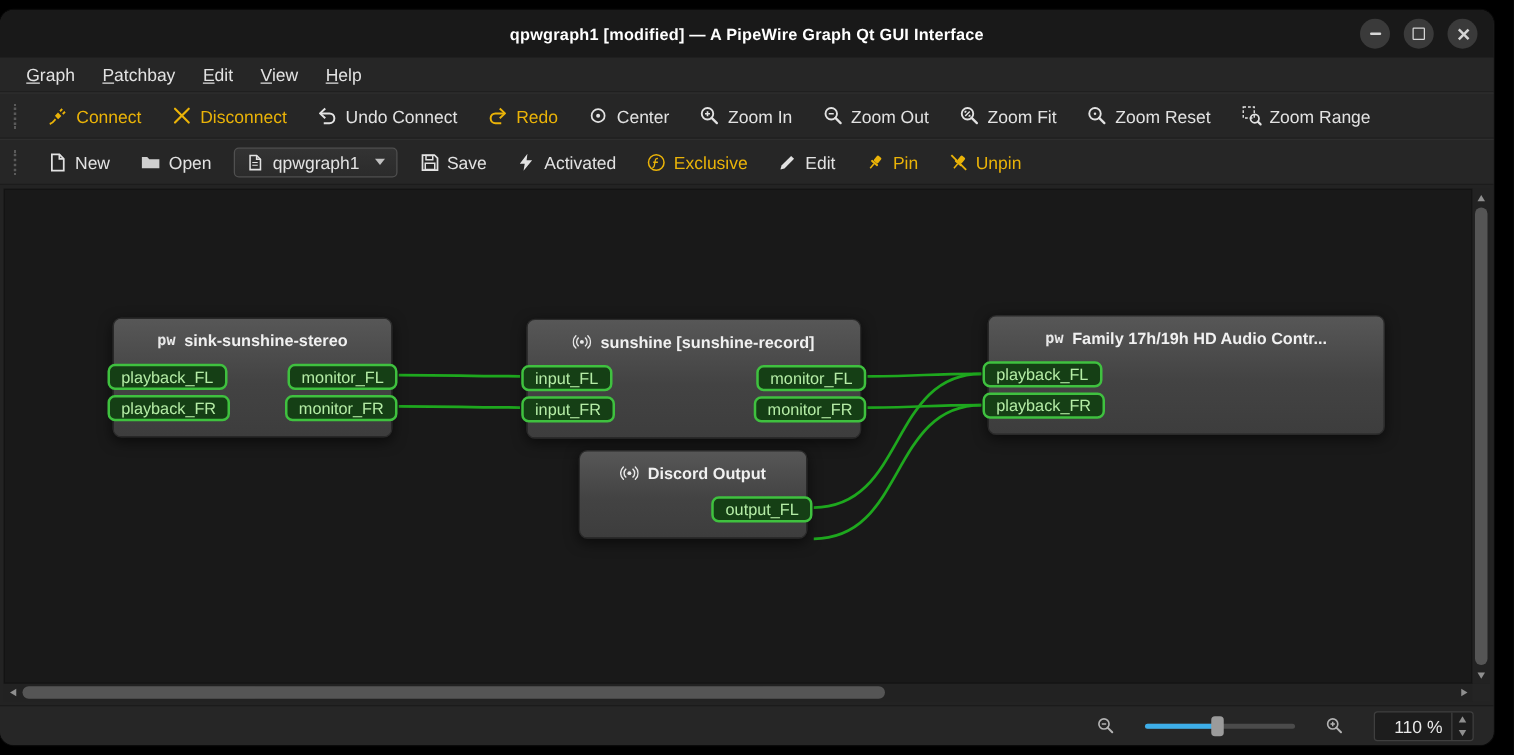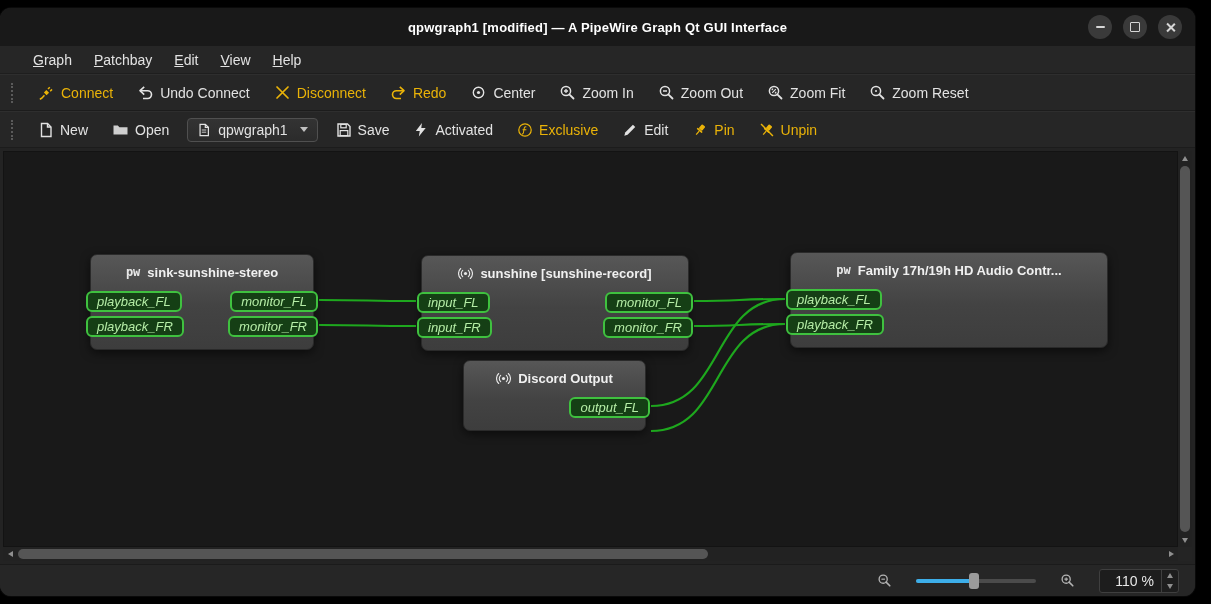--- a/index.html
+++ b/index.html
@@ -15,21 +15,21 @@
   .win-controls{position:absolute;right:13px;top:7px;display:flex;gap:11px;}
   .win-btn{width:24px;height:24px;border-radius:50%;background:#3a3a3a;display:flex;align-items:center;justify-content:center;cursor:default;}
   .glyph-min{display:block;width:9px;height:2px;background:#d6d6d6;border-radius:1px;}
   .glyph-max{display:block;width:8px;height:8px;border:1.5px solid #d6d6d6;border-radius:1px;}
   .glyph-close{position:relative;display:block;width:11px;height:11px;}
   .glyph-close::before,.glyph-close::after{content:"";position:absolute;left:5px;top:0;width:1.6px;height:11px;background:#d6d6d6;}
   .glyph-close::before{transform:rotate(45deg);}
   .glyph-close::after{transform:rotate(-45deg);}
 
   
-  .menubar{flex:0 0 28px;background:#262626;display:flex;align-items:center;padding-left:22px;border-bottom:1px solid #1e1e1e;box-sizing:border-box;}
+  .menubar{flex:0 0 28px;background:#262626;display:flex;align-items:center;padding-left:10px;border-bottom:1px solid #1e1e1e;box-sizing:border-box;}
   .menu-item{display:block;padding:4px 11px;color:#e2e2e2;font-size:14px;border-radius:3px;}
   .menu-item::first-letter{text-decoration:underline;}
 
   
   .toolbar{flex:0 0 37px;background:#262626;display:flex;align-items:center;gap:6px;padding:0 6px;
            border-top:1px solid #2e2e2e;border-bottom:1px solid #1c1c1c;box-sizing:border-box;}
   .tb-handle{width:4px;height:20px;border-left:2px dotted #5a5a5a;margin:0 6px 0 5px;}
   .tb-item{display:flex;align-items:center;gap:6px;padding:5px 9px;border-radius:4px;color:#e2e2e2;font-size:14px;white-space:nowrap;}
   .tb-item.disabled{color:#eab308;}
   .tb-icon{display:flex;align-items:center;}
@@ -46,21 +46,21 @@
   .wire{fill:none;stroke:var(--wire-green,#1ea81e);stroke-width:2.2px;}
 
   .node{position:absolute;z-index:1;background:linear-gradient(180deg,#575757,#434343 55%,#3d3d3d);
         border:1px solid #2a2a2a;border-radius:7px;box-shadow:0 3px 10px rgba(0,0,0,.55);
         padding-bottom:8px;box-sizing:border-box;}
   .node-header{height:36px;box-sizing:border-box;padding:10px 12px 0;display:flex;gap:7px;align-items:flex-start;
                color:#f0f0f0;font-size:13px;font-weight:bold;justify-content:center;}
   .node-icon{flex:0 0 auto;color:#e8e8e8;}
   .node-icon.pw{font-family:"DejaVu Sans Mono",monospace;font-size:12px;font-weight:bold;line-height:15px;}
   .node-title{white-space:nowrap;overflow:hidden;}
-  .port-row{display:flex;justify-content:space-between;height:21px;margin-bottom:4px;font-style:italic;}
+  .port-row{display:flex;justify-content:space-between;height:21px;margin-bottom:4px;}
   .port{box-sizing:border-box;height:21px;line-height:17px;padding:0 9px;font-size:13px;white-space:nowrap;
         border:2px solid var(--port-border-green,#3fc13f);border-radius:6px;
         background:var(--port-fill-green,#153f15);color:var(--port-text-green,#b5eda6);}
   .port.in{margin-left:-5px;}
   .port.out{margin-left:auto;margin-right:-5px;}
 
   
   .vscroll{position:absolute;top:3px;right:3px;bottom:17px;width:14px;background:#222222;}
   .hscroll{position:absolute;left:3px;right:17px;bottom:3px;height:14px;background:#222222;}
   .scorner{position:absolute;right:3px;bottom:3px;width:14px;height:14px;background:#242424;}
@@ -122,37 +122,37 @@
       <span class="tb-icon">
           <svg width="17" height="17" viewBox="0 0 17 17">
             <path d="M1.8 15.2c2.6-.9 3.2-2 4.6-3.9" fill="none" stroke="currentColor" stroke-width="1.5"></path>
             <path d="M5.9 8.6L8.4 6l2.7 2.7-2.6 2.6z" fill="currentColor"></path>
             <path d="M10 5l1.8-1.8M12.2 7.2L14 5.4" stroke="currentColor" stroke-width="1.5" fill="none"></path>
           </svg>
         </span>
       <span>Connect</span>
     </div>
 
+    <div class="tb-item disabled">
+      <span class="tb-icon">
+          <svg width="17" height="17" viewBox="0 0 17 17">
+            <path d="M3 3L14 14M14 3L3 14" fill="none" stroke="currentColor" stroke-width="1.7" stroke-linecap="round"></path>
+          </svg>
+        </span>
+      <span>Disconnect</span>
+    </div>
+
     <div class="tb-item">
       <span class="tb-icon">
           <svg width="17" height="17" viewBox="0 0 17 17">
             <path d="M3.6 6.7h7a3.9 3.9 0 0 1 0 7.8H6" fill="none" stroke="currentColor" stroke-width="1.6"></path>
             <path d="M7.2 2.8 3 6.7l4.2 3.9" fill="none" stroke="currentColor" stroke-width="1.6" stroke-linejoin="round"></path>
           </svg>
         </span>
       <span>Undo Connect</span>
-    </div>
-
-    <div class="tb-item disabled">
-      <span class="tb-icon">
-          <svg width="17" height="17" viewBox="0 0 17 17">
-            <path d="M3 3L14 14M14 3L3 14" fill="none" stroke="currentColor" stroke-width="1.7" stroke-linecap="round"></path>
-          </svg>
-        </span>
-      <span>Disconnect</span>
     </div>
 
     <div class="tb-item disabled">
       <span class="tb-icon">
           <svg width="17" height="17" viewBox="0 0 17 17">
             <path d="M13.4 6.7h-7a3.9 3.9 0 0 0 0 7.8H11" fill="none" stroke="currentColor" stroke-width="1.6"></path>
             <path d="M9.8 2.8 14 6.7l-4.2 3.9" fill="none" stroke="currentColor" stroke-width="1.6" stroke-linejoin="round"></path>
           </svg>
         </span>
       <span>Redo</span>
@@ -205,20 +205,30 @@
       <span class="tb-icon">
           <svg width="17" height="17" viewBox="0 0 17 17">
             <circle cx="7" cy="7" r="4.6" fill="none" stroke="currentColor" stroke-width="1.5"></circle>
             <path d="M10.3 10.3l4.2 4.2" stroke="currentColor" stroke-width="1.8" stroke-linecap="round"></path>
             <circle cx="7" cy="7" r="1" fill="currentColor"></circle>
           </svg>
         </span>
       <span>Zoom Reset</span>
     </div>
 
+    <div class="tb-item">
+      <span class="tb-icon">
+          <svg width="17" height="17" viewBox="0 0 17 17">
+            <rect x="1.6" y="1.6" width="8.8" height="8.8" fill="none" stroke="currentColor" stroke-width="1.1" stroke-dasharray="2.2 1.6"></rect>
+            <circle cx="10.8" cy="10.8" r="3.4" fill="none" stroke="currentColor" stroke-width="1.4"></circle>
+            <path d="M13.3 13.3l2.2 2.2" stroke="currentColor" stroke-width="1.7" stroke-linecap="round"></path>
+          </svg>
+        </span>
+      <span>Zoom Range</span>
+    </div>
   </div>
 
   <div class="toolbar">
     <div class="tb-handle"></div>
 
     <div class="tb-item">
       <span class="tb-icon">
           <svg width="16" height="16" viewBox="0 0 16 16">
             <path d="M3.5 1.5h6l3.5 3.5v9.5h-9.5z" fill="none" stroke="currentColor" stroke-width="1.4"></path>
             <path d="M9.5 1.5V5H13" fill="none" stroke="currentColor" stroke-width="1.4"></path>

